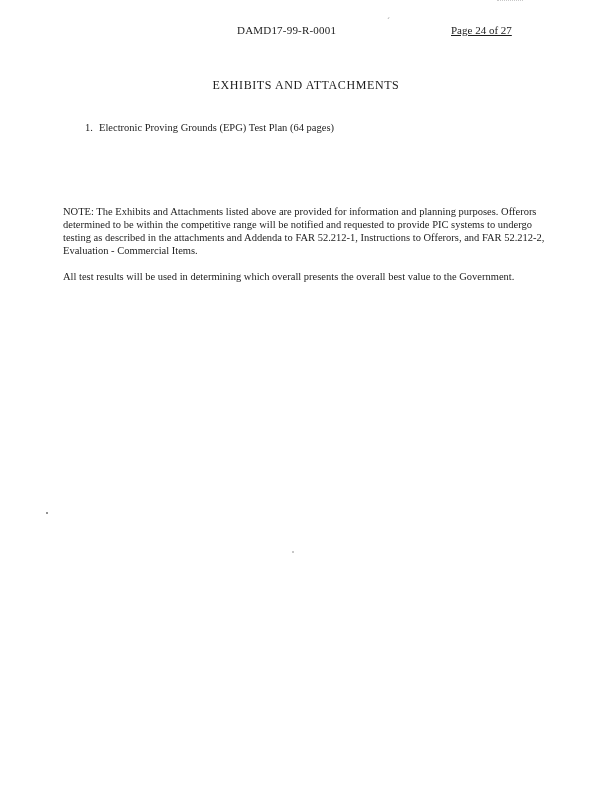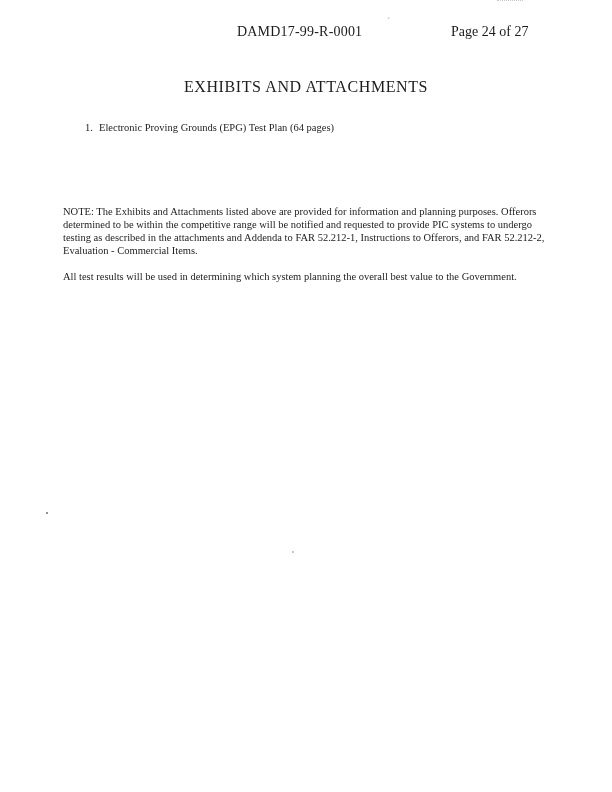--- a/index.html
+++ b/index.html
@@ -16,42 +16,43 @@
     font-family: "Liberation Serif", "DejaVu Serif", serif;
     color: #1c1c1c;
     overflow: hidden;
   }
   .header-row {
     position: absolute;
     top: 24px;
     left: 0;
     width: 100%;
     height: 14px;
-    font-size: 14px;
+    font-size: 11px;
   }
   .doc-number {
     position: absolute;
     left: 237px;
     top: 0;
     letter-spacing: 0.2px;
     white-space: nowrap;
   }
   .page-label {
     position: absolute;
     left: 451px;
     top: 0;
     white-space: nowrap;
+    text-decoration: underline;
   }
   .doc-title {
     position: absolute;
     top: 78px;
     left: 0;
     width: 100%;
     text-align: center;
-    font-size: 16px;
+    font-size: 12px;
     letter-spacing: 0.6px;
     white-space: nowrap;
   }
   .exhibit-list {
     position: absolute;
     top: 122px;
     left: 85px;
     width: 470px;
     font-size: 10.5px;
   }
@@ -126,21 +127,21 @@
   <div class="doc-title">EXHIBITS AND ATTACHMENTS</div>
 
   <div class="exhibit-list">
     <div class="exhibit-item">
       <span class="exhibit-num">1.</span><span>Electronic Proving Grounds (EPG) Test Plan (64 pages)</span>
     </div>
   </div>
 
   <div class="body-copy">
     <p class="para-note">NOTE: The Exhibits and Attachments listed above are provided for information and planning purposes. Offerors determined to be within the competitive range will be notified and requested to provide PIC systems to undergo testing as described in the attachments and Addenda to FAR 52.212-1, Instructions to Offerors, and FAR 52.212-2, Evaluation - Commercial Items.</p>
-    <p>All test results will be used in determining which system planning the overall best value to the Government.</p>
+    <p>All test results will be used in determining which overall presents the overall best value to the Government.</p>
   </div>
 
   <div class="artifact smudge-tr"></div>
   <div class="artifact tick-mid">´</div>
   <div class="artifact dot-left"></div>
   <div class="artifact dot-mid"></div>
 
 </div>
 
 </body></html>

